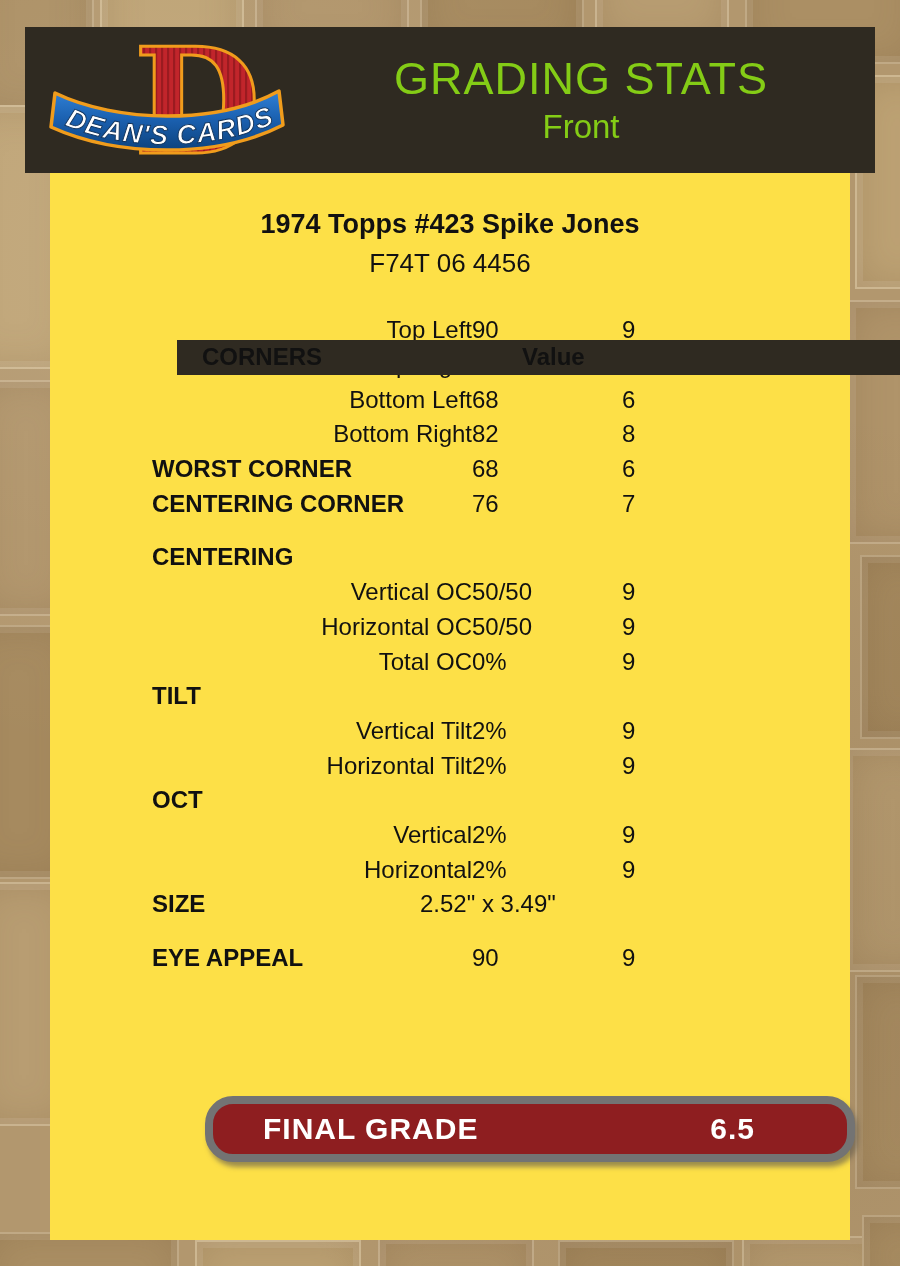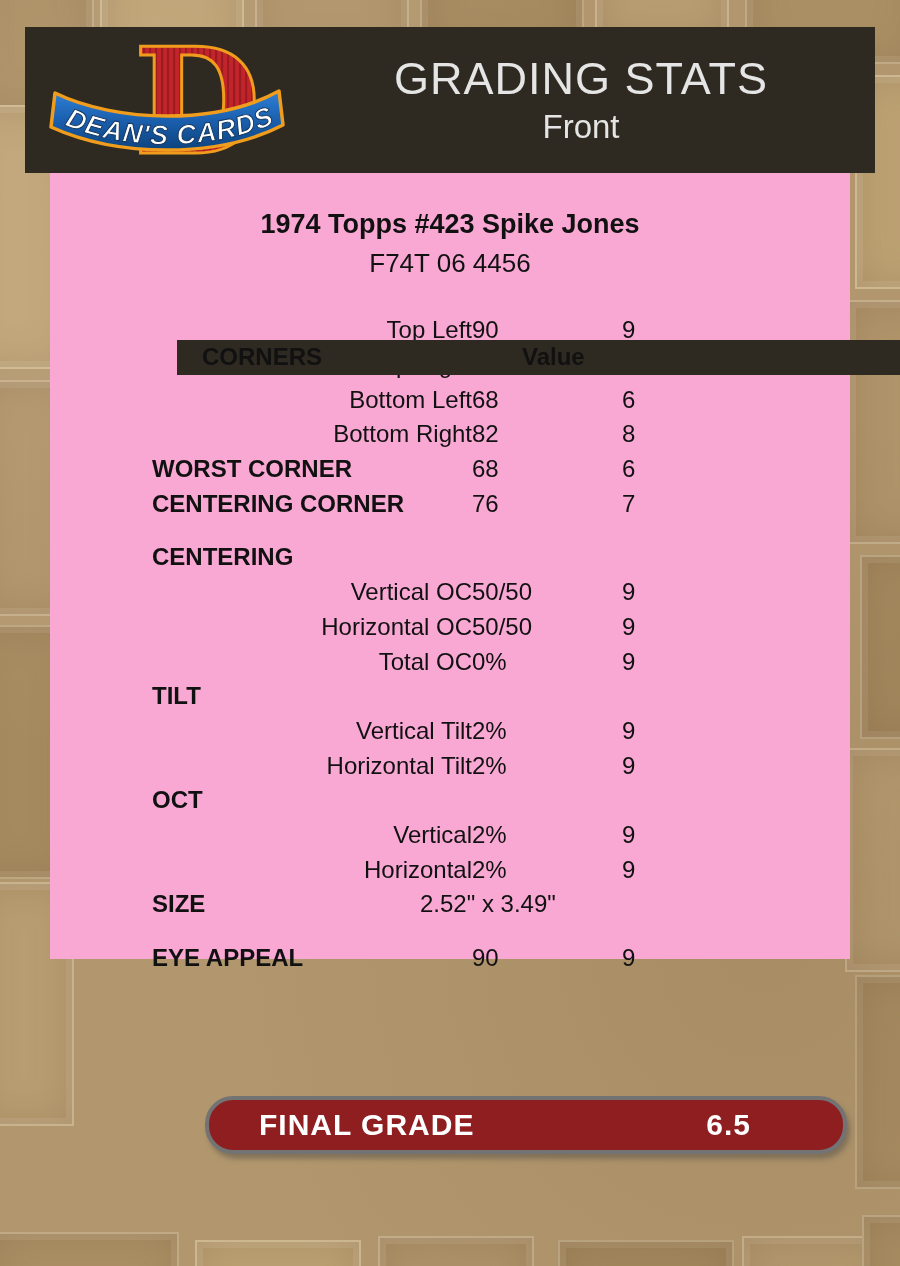--- a/index.html
+++ b/index.html
@@ -21,45 +21,45 @@
     position:absolute;
     border:2px solid rgba(242,233,212,0.30);
     box-shadow:inset 0 0 0 6px rgba(248,240,222,0.10), inset 0 0 40px rgba(110,85,50,0.25);
   }
   
   .header{
     position:absolute;left:25px;top:27px;width:850px;height:146px;
     background:#2f2a21;z-index:2;display:flex;align-items:center;
   }
   .logo{width:240px;height:135px;margin-left:22px;flex:0 0 auto;}
-  .title-block{flex:1;text-align:center;color:#e5e5e5;}
+  .title-block{flex:1;text-align:center;color:#84cc16;}
   .header-title{font-size:45px;letter-spacing:1px;line-height:1.1;}
   .header-subtitle{font-size:33px;margin-top:4px;}
   
   .panel{
-    position:absolute;left:50px;top:173px;width:800px;height:786px;
-    background:#f9a8d4;z-index:1;
+    position:absolute;left:50px;top:173px;width:800px;height:1067px;
+    background:#fde047;z-index:1;
   }
   .card-head{position:absolute;top:36px;left:0;width:100%;text-align:center;}
   .card-title{font-size:27px;font-weight:bold;}
   .card-serial{font-size:26px;margin-top:8px;text-align:center;}
   
   .grade-table{position:absolute;left:102px;top:140px;width:670px;}
   .row{display:grid;grid-template-columns:320px 150px 200px;height:34.7px;align-items:center;font-size:24px;}
   .row .lbl{text-align:left;white-space:nowrap;}
   .row .val,.row .max{text-align:left;white-space:nowrap;}
   .row.sub .lbl{padding-left:51px;text-align:right;}
   .row.header .lbl,.row.header .val,.row.header .max{font-weight:bold;margin-left:25px;}
   .row.section .lbl,.row.size .lbl{font-weight:bold;}
   .row.size .val{transform:translateX(-52px);}
   .spacer{height:19px;}
   
   .final-grade{
     position:absolute;left:155px;top:923px;width:492px;height:50px;
-    background:#8e1e20;border:4px solid #737373;border-radius:28px;
+    background:#8e1e20;border:8px solid #737373;border-radius:28px;
     box-shadow:3px 5px 5px rgba(105,95,80,0.65);
     display:flex;align-items:center;justify-content:space-between;
     padding:0 92px 0 50px;box-sizing:content-box;
     color:#ffffff;font-weight:bold;font-size:30px;letter-spacing:1px;
   }
 </style>
 </head>
 <body>
 
 <div class="bg-collage">

